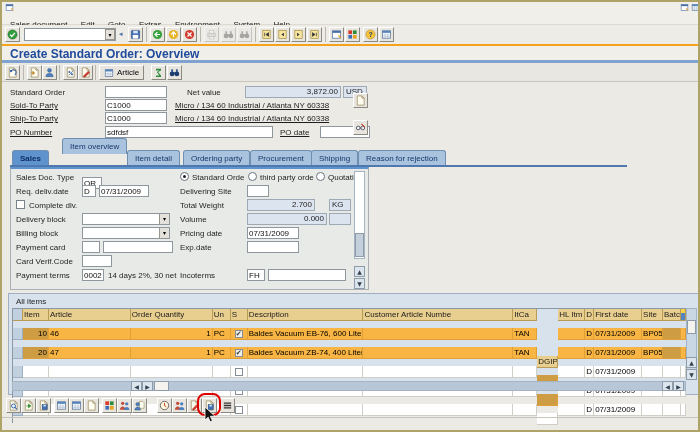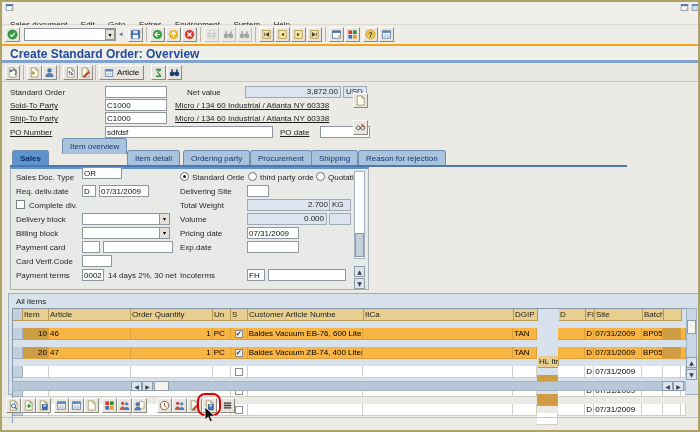--- a/index.html
+++ b/index.html
@@ -439,39 +439,39 @@
     <span class="tab" style="left:181px;top:148px">Ordering party</span>
     <span class="tab" style="left:248px;top:148px">Procurement</span>
     <span class="tab" style="left:309px;top:148px">Shipping</span>
     <span class="tab" style="left:356px;top:148px">Reason for rejection</span>
     <span class="tabline" style="left:8px;top:163px;width:617px;height:2px"></span>
   </div>
 
   <div class="panel"></div>
   <div>
     <span class="lbl" style="left:14px;top:171px">Sales Doc. Type</span>
-    <input class="inp" style="left: 80px; top: 165px; width: 40px;" value="OR">
+    <input class="inp" style="left: 80px; top: 175px; width: 20px;" value="OR">
 
     <span class="rad on" style="left:178px;top:170px"></span>
     <span class="lbl" style="left:190px;top:171px">Standard Orde</span>
     <span class="rad" style="left:246px;top:170px"></span>
     <span class="lbl" style="left:258px;top:171px">third party orde</span>
     <span class="rad" style="left:314px;top:170px"></span>
     <span class="lbl" style="left:326px;top:171px">Quotation</span>
 
     <span class="lbl" style="left:14px;top:185px">Req. deliv.date</span>
     <input class="inp" style="left: 80px; top: 183px; width: 14px;" value="D">
     <input class="inp" style="left: 97px; top: 183px; width: 50px;" value="07/31/2009">
     <span class="lbl" style="left:178px;top:185px">Delivering Site</span>
     <input class="inp" style="left: 245px; top: 183px; width: 22px;" value="">
 
     <span class="chk" style="left:14px;top:198px"></span>
     <span class="lbl" style="left:27px;top:199px">Complete dlv.</span>
     <span class="lbl" style="left:178px;top:199px">Total Weight</span>
-    <span class="ro rt" style="left:245px;top:197px;width:84px">2.700</span>
+    <span class="ro rt" style="left:245px;top:197px;width:68px">2.700</span>
     <span class="ro" style="left:327px;top:197px;width:22px">KG</span>
 
     <span class="lbl" style="left:14px;top:213px">Delivery block</span>
     <span class="combo" style="left:80px;top:211px;width:88px">
         <i>▾</i>
       </span>
     <span class="lbl" style="left:178px;top:213px">Volume</span>
     <span class="ro rt" style="left:245px;top:211px;width:80px">0.000</span>
     <span class="ro" style="left:327px;top:211px;width:22px"></span>
 
@@ -508,20 +508,21 @@
   <span class="lbl" style="left:14px;top:295px">All items</span>
 
   <div class="tbl">
     <div class="trow hd">
       <span></span>
       <span>Item</span>
       <span>Article</span>
       <span>Order Quantity</span>
       <span>Un</span>
       <span>S</span>
+      <span>Description</span>
       <span>Customer Article Numbe</span>
       <span>ItCa</span>
       <span>DGIP</span>
       <span>HL Itm</span>
       <span>D</span>
       <span>First date</span>
       <span>Site</span>
       <span>Batch</span>
       <span></span>
     </div>

